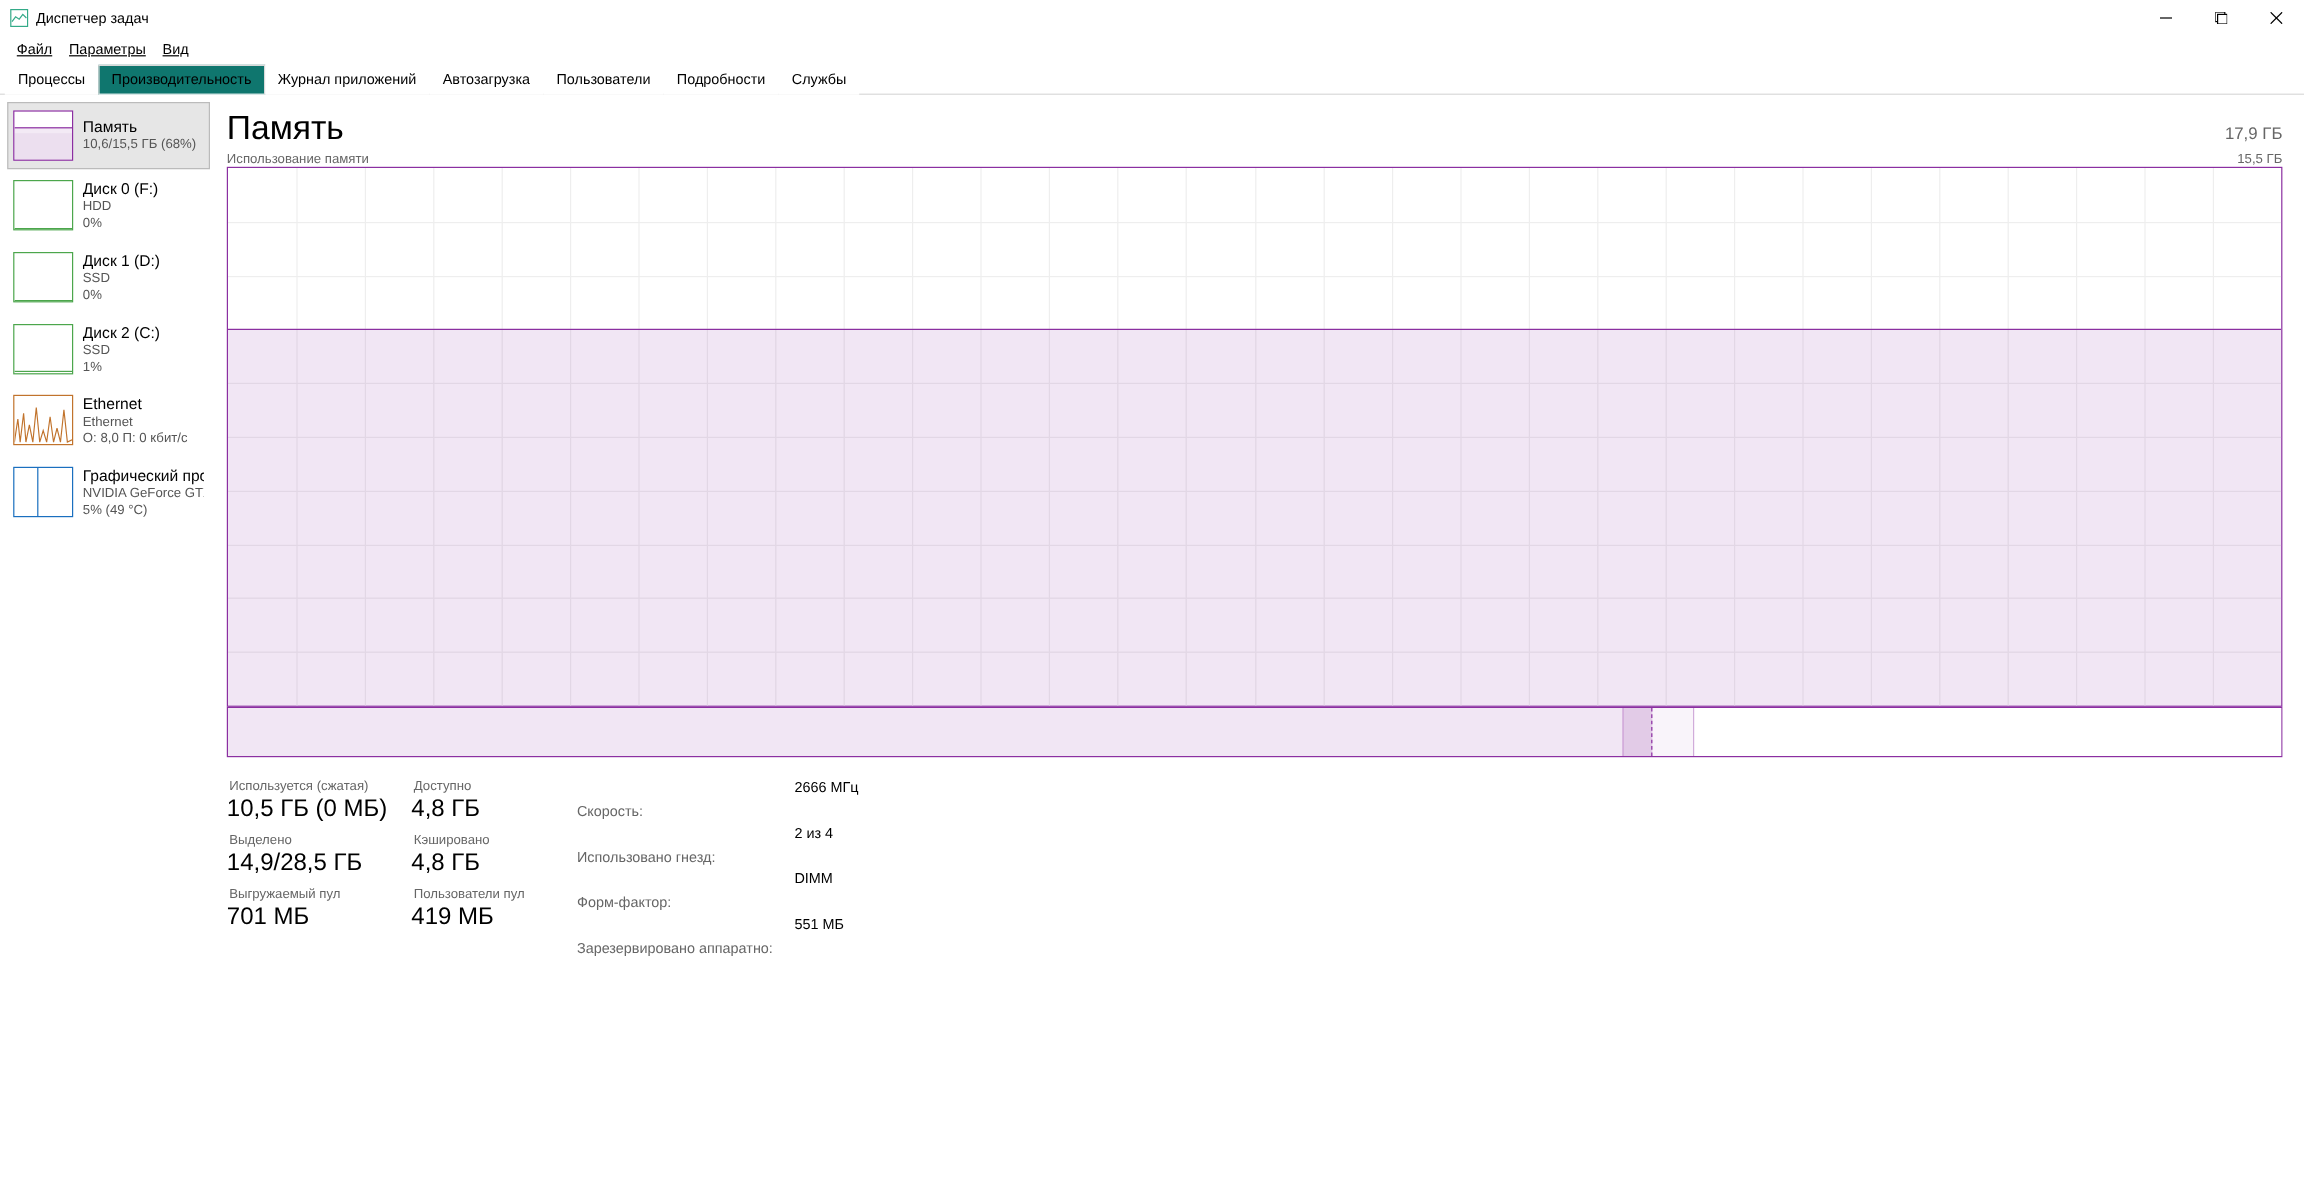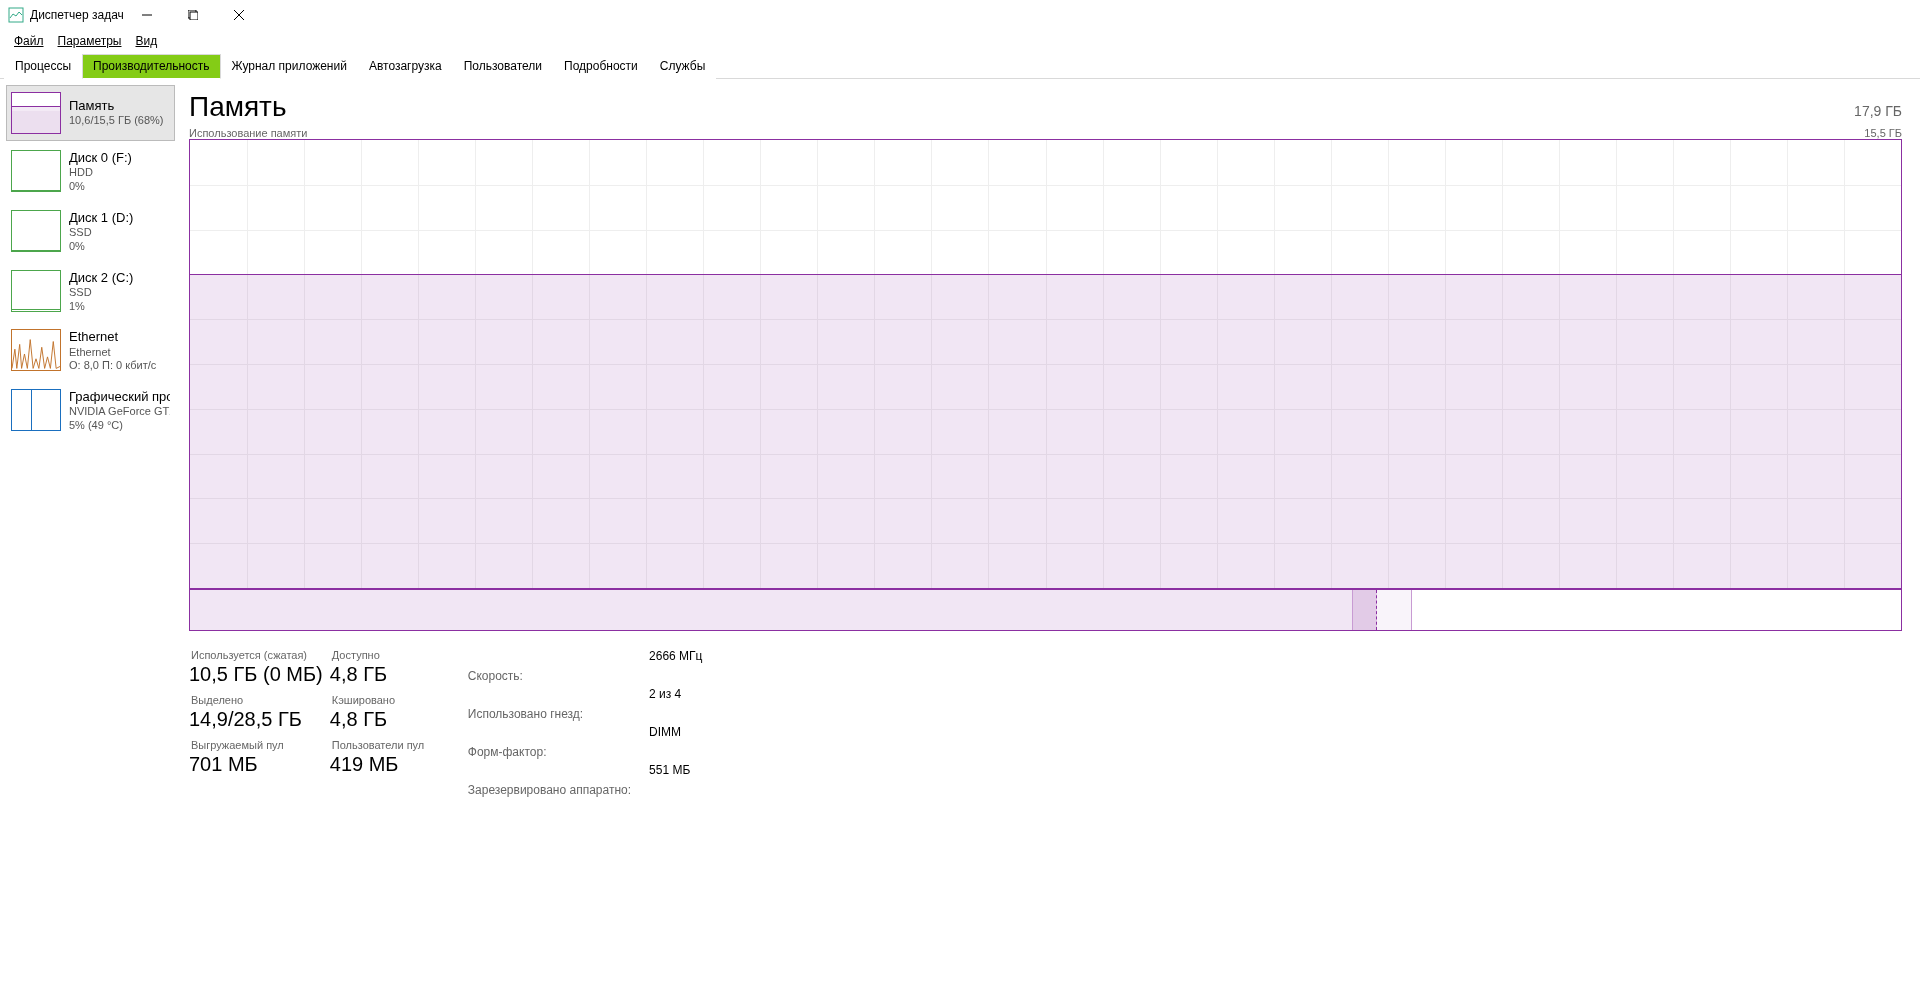--- a/index.html
+++ b/index.html
@@ -1,34 +1,34 @@
 <!DOCTYPE html>
 <html><head>
 <meta charset="utf-8">
 <style>
   * { box-sizing: border-box; margin: 0; padding: 0; }
   body { font-family: "Segoe UI", Tahoma, sans-serif; font-size: 12px; background: #fff; color: #000; overflow: hidden; width: 1920px; height: 991px; }
   
   
-  .titlebar { height: 30px; display: flex; align-items: center; justify-content: flex-start; padding-left: 8px; }
+  .titlebar { height: 30px; display: flex; align-items: center; justify-content: space-between; padding-left: 8px; }
   .titlebar-left { display: flex; align-items: center; gap: 6px; }
   .titlebar-icon { width: 16px; height: 16px; display: inline-block; }
   .titlebar-title { font-size: 12px; }
   .titlebar-controls { display: flex; }
   .titlebar-btn { width: 46px; height: 30px; display: flex; align-items: center; justify-content: center; cursor: pointer; }
   
   
   .menubar { display: flex; gap: 2px; padding: 2px 8px; font-size: 12px; }
   .menubar-item { padding: 2px 6px; cursor: pointer; }
   .menubar-item .u { text-decoration: underline; }
   
   
   .tabs { display: flex; border-bottom: 1px solid #d9d9d9; padding-left: 4px; margin-top: 2px; }
   .tab { padding: 4px 10px 5px; font-size: 12px; cursor: pointer; border: 1px solid transparent; border-bottom: none; margin-bottom: -1px; background: #fff; }
-  .tab.active { border-color: #d9d9d9; border-bottom: 1px solid #fff; background: #84cc16; }
+  .tab.active { border-color: #d9d9d9; border-bottom: 1px solid #fff; background: #0f766e; }
   
   
   .main { display: flex; height: calc(991px - 30px - 22px - 28px); }
   
   
   .sidebar { width: 175px; padding: 6px 0 6px 6px; overflow: hidden; }
   .side-item { display: flex; gap: 8px; padding: 6px 4px; cursor: pointer; border: 1px solid transparent; margin-bottom: 2px; }
   .side-item.selected { background: #e6e6e6; border: 1px solid #bbb; }
   .side-thumb { width: 50px; height: 42px; border: 1px solid; flex-shrink: 0; background: #fff; position: relative; overflow: hidden; }
   .side-thumb.cpu { border-color: #1a6fbf; }
@@ -61,21 +61,21 @@
   
   .struct-label { font-size: 11px; color: #666; margin-top: 8px; margin-bottom: 2px; }
   .struct-bar { height: 42px; border: 1px solid #8b2fa1; display: flex; }
   .struct-seg-used { flex: 0 0 68%; background: rgba(139,47,161,0.12); border-right: 1px solid #c89bd3; }
   .struct-seg-mod { flex: 0 0 1.4%; background: rgba(139,47,161,0.25); border-right: 1px dashed #8b2fa1; }
   .struct-seg-standby { flex: 0 0 2%; background: rgba(139,47,161,0.05); border-right: 1px solid #c89bd3; }
   .struct-seg-free { flex: 1; background: #fff; }
   
   
   .details { display: flex; gap: 40px; margin-top: 18px; }
-  .details-col { display: flex; gap: 7px; }
+  .details-col { display: flex; gap: 20px; }
   .details-block { min-width: 98px; }
   .details-label { font-size: 11px; color: #666; margin-bottom: 2px; border-left: 2px dashed transparent; }
   .details-value { font-size: 20px; margin-bottom: 8px; }
   .details-right { display: grid; grid-template-columns: auto auto; column-gap: 18px; row-gap: 4px; font-size: 12px; align-content: start; }
   .details-right .k { color: #666; margin-top: 20px; }
   
   
   .spark { position:absolute; left:0; right:0; bottom:0; }
   .spark.mem { height: 68%; border-top: 1px solid #8b2fa1; background: rgba(139,47,161,0.1); }
   .spark.mem2 { position:absolute; left:0; right:0; bottom:0; height:55%; background: rgba(139,47,161,0.06); }

